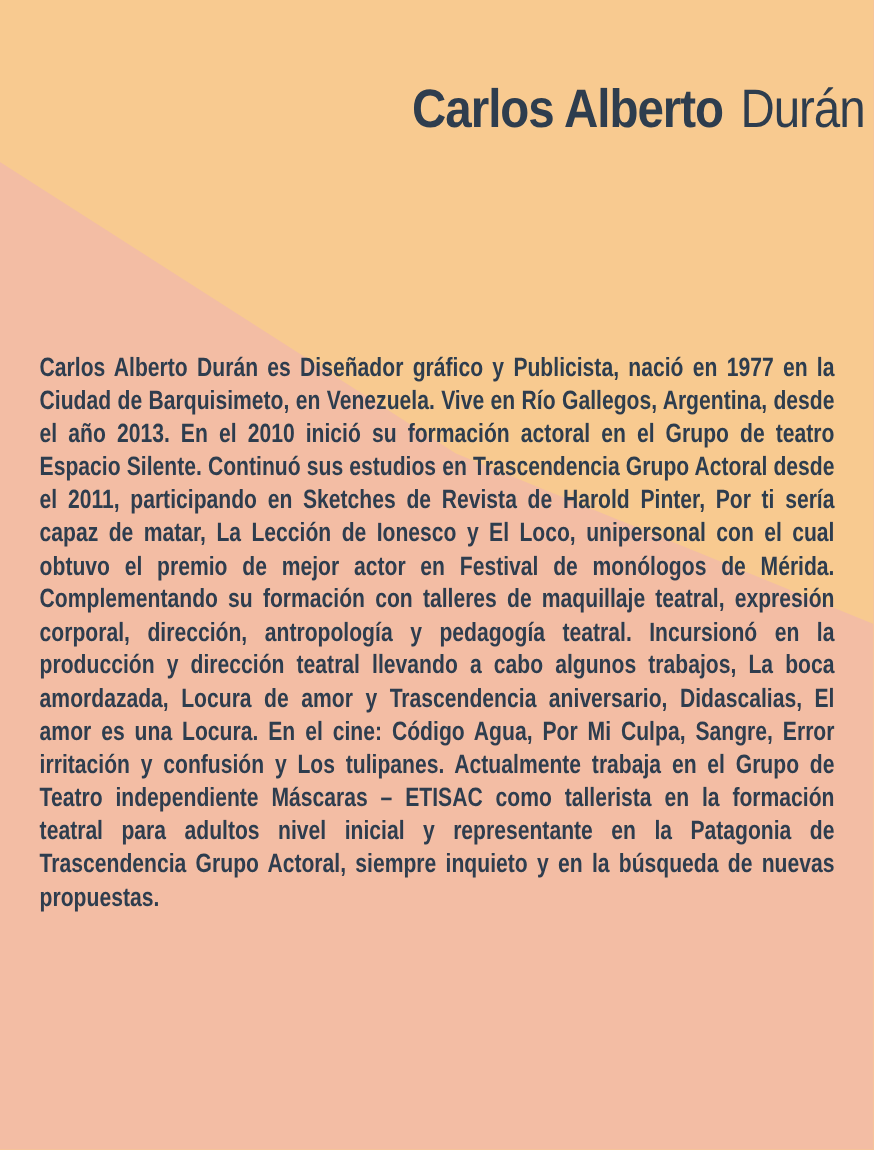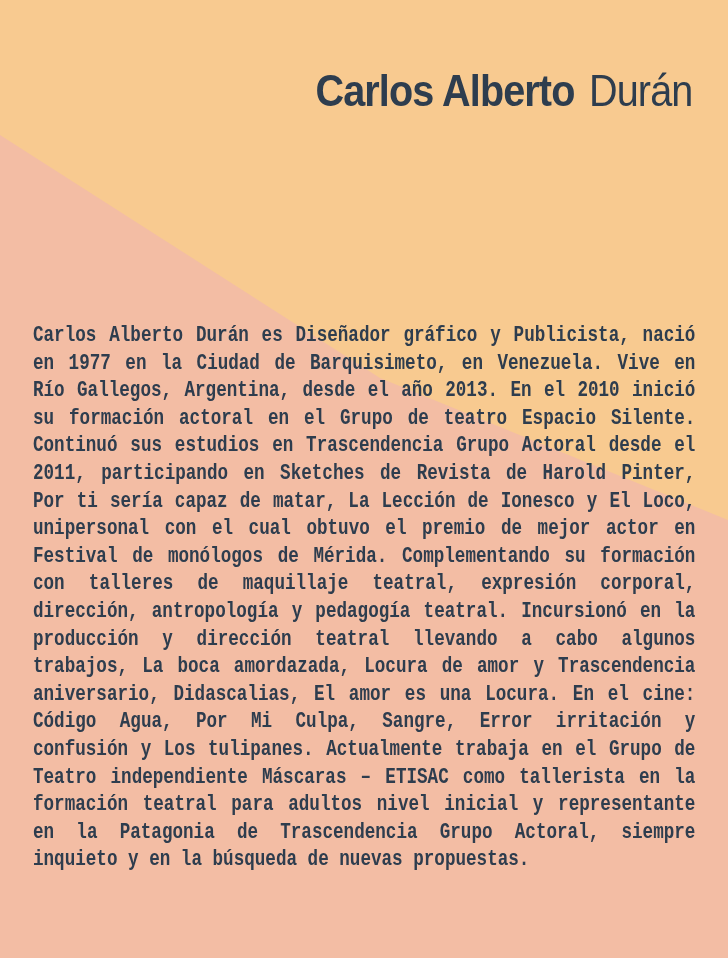--- a/index.html
+++ b/index.html
@@ -19,44 +19,43 @@
   }
   .bg-diagonal {
     position: absolute;
     inset: 0;
     background: var(--pink);
     clip-path: polygon(0 135px, 380px 378px, 728px 520px, 728px 958px, 0 958px);
   }
   .header {
     position: absolute;
     top: 66px;
-    right: 36px;
+    right: 8px;
     text-align: right;
   }
   .title {
     display: inline-block;
     transform: scaleX(0.88);
     transform-origin: 100% 50%;
     white-space: nowrap;
     font-size: 45px;
     line-height: 1.1;
     font-weight: 700;
     letter-spacing: -1px;
     color: var(--ink);
   }
   .title .t-light {
     font-weight: 400;
     margin-left: 5px;
   }
   .bio-wrap {
     position: absolute;
     left: 33px;
-    top: 322px;
+    top: 292px;
     width: 662px;
-    font-family: Liberation Mono, monospace;
   }
   .bio {
     width: 828px;               
     transform: scaleX(0.8);
     transform-origin: 0 0;
     font-weight: 700;
     font-size: 22px;
     line-height: 27.6px;
     letter-spacing: 0;
     text-align: justify;

